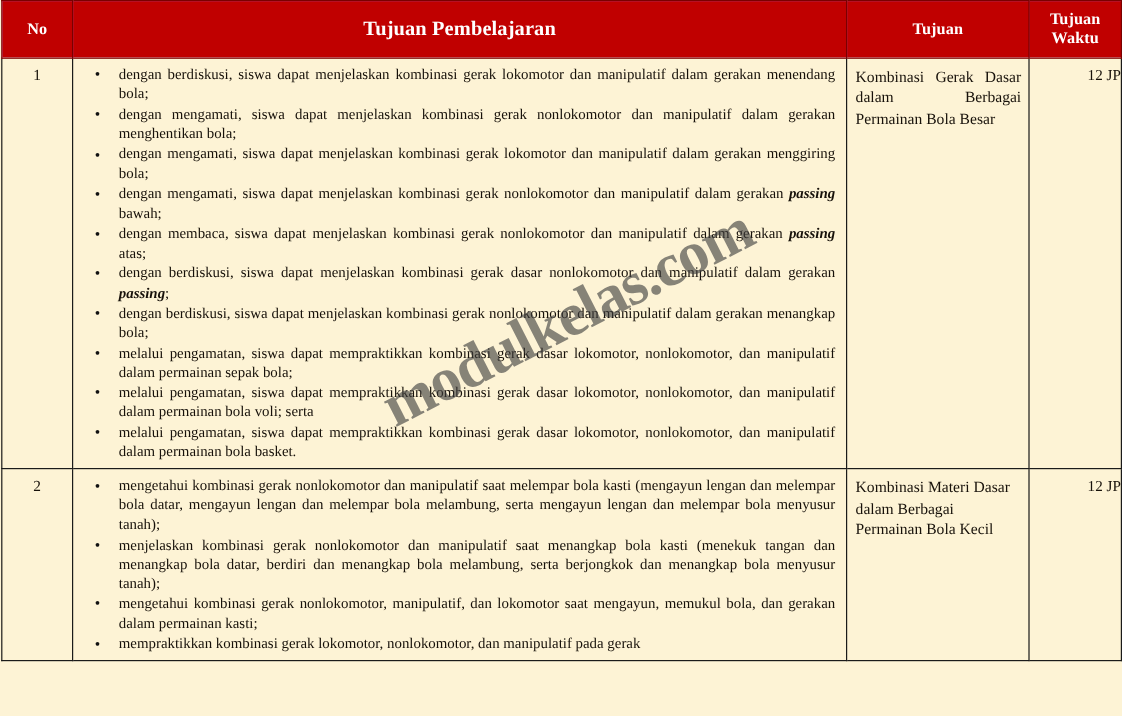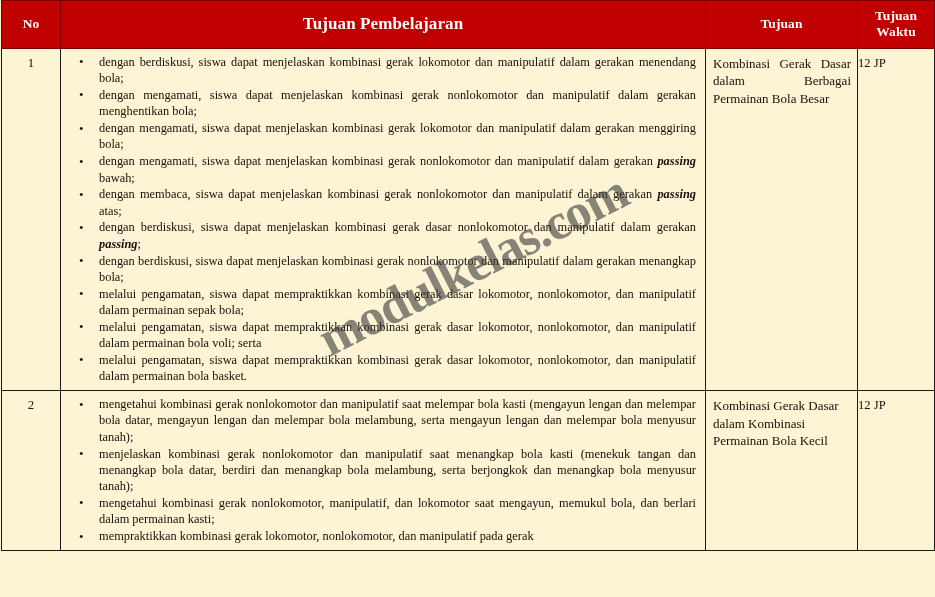--- a/index.html
+++ b/index.html
@@ -75,21 +75,21 @@
     padding: 5px 9px 5px 5px;
   }
   td.mat-cell {
     padding: 6px 6px 6px 7px;
     font-size: 13px;
     line-height: 1.34;
   }
   td.mat-cell.justified { text-align: justify; text-align-last: left; }
 
   td.alok-cell {
-    text-align: left;
+    text-align: right;
     padding-top: 6px;
     font-size: 12.6px;
   }
 
   ul.tp-list {
     list-style: none;
     margin: 0;
     padding: 0;
   }
   ul.tp-list > li {
@@ -171,24 +171,24 @@
           </td>
           <td class="mat-cell justified">Kombinasi Gerak Dasar dalam Berbagai Permainan Bola Besar</td>
           <td class="alok-cell">12 JP</td>
         </tr>
         <tr>
           <td class="no-cell">2</td>
           <td class="tp-cell">
             <ul class="tp-list">
               <li>mengetahui kombinasi gerak nonlokomotor dan manipulatif saat   melempar bola kasti (mengayun lengan dan melempar bola datar,   mengayun lengan dan melempar bola melambung, serta mengayun  lengan dan melempar bola menyusur tanah);</li>
               <li>menjelaskan kombinasi gerak nonlokomotor dan manipulatif saat   menangkap bola kasti (menekuk tangan dan menangkap bola datar, berdiri dan menangkap bola melambung, serta berjongkok dan  menangkap bola menyusur tanah);</li>
-              <li>mengetahui kombinasi gerak nonlokomotor, manipulatif, dan lokomotor saat mengayun, memukul bola, dan berlari dalam  permainan kasti;</li>
+              <li>mengetahui kombinasi gerak nonlokomotor, manipulatif, dan lokomotor saat mengayun, memukul bola, dan gerakan dalam  permainan kasti;</li>
               <li>mempraktikkan kombinasi gerak lokomotor, nonlokomotor, dan manipulatif pada gerak</li>
             </ul>
           </td>
-          <td class="mat-cell">Kombinasi Gerak Dasar dalam Kombinasi Permainan Bola Kecil</td>
+          <td class="mat-cell">Kombinasi Materi Dasar dalam Berbagai Permainan Bola Kecil</td>
           <td class="alok-cell">12 JP</td>
         </tr>
       </tbody>
   </table>
 
   <div id="watermark" style="color: rgba(62, 62, 62, 0.62);">modulkelas.com</div>
 </div>
 
 </body></html>

